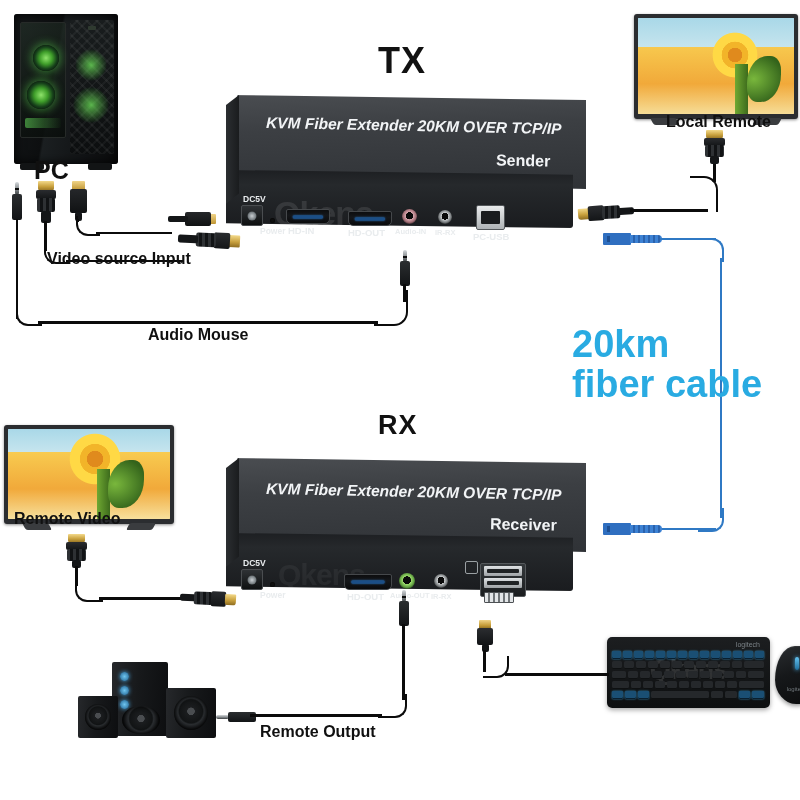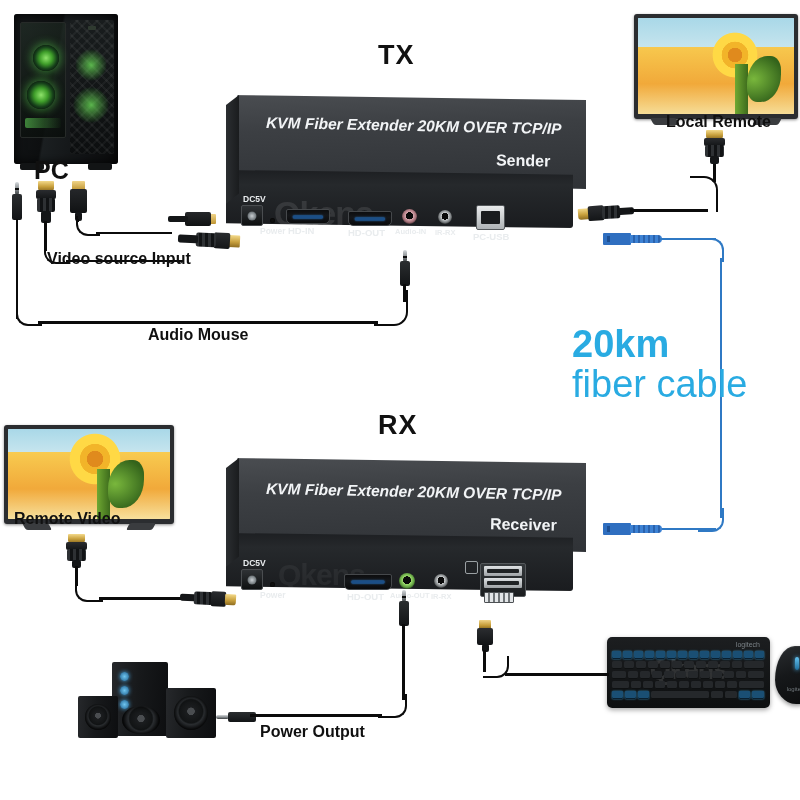--- a/index.html
+++ b/index.html
@@ -286,21 +286,21 @@
       <div class="abs" style="left:62%;top:48%;width:13px;height:52%;background:linear-gradient(90deg,#6fa832,#3d6b1c);"></div>
       <div class="abs" style="left:70%;top:40%;width:34px;height:46px;background:radial-gradient(ellipse at 20% 50%,#79b73c,#33631b 80%);border-radius:60% 30% 60% 30%;"></div>
     </div>
     <div class="tv-legs">
       <div class="tv-leg" style="left:18px;transform:skewX(28deg);"></div>
       <div class="tv-leg" style="right:18px;transform:skewX(-28deg);"></div>
     </div>
   </div>
   <div class="abs lbl" style="left:666px;top:113px;font-size:16px;">Local Remote</div>
 
-  <div class="abs hdr" style="left:378px;top:40px;font-size:27px;">TX</div>
+  <div class="abs hdr" style="left:378px;top:40px;font-size:36px;">TX</div>
 
   <div class="box-wrap" style="left:226px;top:95px;width:360px;height:160px;">
     <div class="box-top" style="width:360px;height:112px;"></div>
     <div class="box-front" style="left:0;top:75px;width:347px;height:58px;
                 clip-path:polygon(0% 0%, 100% 8%, 100% 100%, 0% 92%);"></div>
     <div class="box-side" style="left:0;top:0;width:13px;height:112px;
                 clip-path:polygon(0% 9%, 100% 0%, 100% 88%, 0% 97%);"></div>
 
     <div class="box-title" style="left:40px;top:22px;font-size:15.5px;transform:rotate(1.2deg);">KVM Fiber Extender 20KM OVER TCP/IP</div>
     <div class="box-sub" style="left:270px;top:57px;font-size:16px;transform:rotate(1.2deg);">Sender</div>
@@ -394,21 +394,21 @@
   <div class="fiber" style="left:719.6px;top:258px;width:2.4px;height:260px;"></div>
   <div class="fiber-b" style="left:698px;top:508px;width:24px;height:22px;border-left:none;border-top:none;border-radius:0 0 12px 0;"></div>
   <div class="fiber" style="left:660px;top:527.6px;width:56px;height:2.4px;"></div>
   <div class="sc-conn" style="left:603px;top:523px;width:62px;height:12px;">
     <div class="body" style="left:0;top:0;width:28px;height:12px;"></div>
     <div class="boot" style="left:27px;top:2px;width:32px;height:8px;"></div>
   </div>
 
   <div class="abs" style="left:572px;top:325px;line-height:1.05;">
     <div style="font-size:38px;font-weight:bold;color:#29abe2;">20km</div>
-    <div style="font-size:38px;font-weight:normal;color:#29abe2;text-align:center;">fiber cable</div>
+    <div style="font-size:38px;font-weight:bold;color:#29abe2;text-align:center;">fiber cable</div>
   </div>
 
   <div class="tv-frame abs" style="left:4px;top:425px;width:162px;height:90px;">
     <div class="tv-screen">
       <div class="abs" style="left:0;top:0;width:100%;height:30%;background:linear-gradient(180deg,#a9d8e8,#cbe7ef);"></div>
       <div class="abs" style="left:0;top:26%;width:100%;height:74%;background:linear-gradient(180deg,#f8cb50,#f1a93a 55%,#f7e09c);"></div>
       <div class="sun-petals abs" style="left:32%;top:-6%;width:70px;height:70px;background:radial-gradient(circle,#e08a1d 0 16%,#f2b429 17% 30%,#ffd945 31% 50%,rgba(255,217,69,0) 52%);"></div>
       <div class="abs" style="left:55%;top:44%;width:13px;height:56%;background:linear-gradient(90deg,#6fa832,#3d6b1c);"></div>
       <div class="abs" style="left:62%;top:34%;width:36px;height:48px;background:radial-gradient(ellipse at 20% 50%,#79b73c,#33631b 80%);border-radius:60% 30% 60% 30%;"></div>
     </div>
@@ -504,21 +504,21 @@
   </div>
 
   <div class="aux-plug" style="left:216px;top:712px;width:40px;height:10px;">
     <div class="tip" style="left:0;top:3px;width:13px;height:4px;"></div>
     <div class="barrel" style="left:12px;top:0;width:28px;height:10px;"></div>
   </div>
 
   <div class="wire" style="left:402.4px;top:624px;width:2.6px;height:76px;"></div>
   <div class="wire-b" style="left:378px;top:694px;width:27px;height:22px;border-left:none;border-top:none;border-radius:0 0 12px 0;"></div>
   <div class="wire" style="left:250px;top:714.4px;width:132px;height:2.6px;"></div>
-  <div class="abs lbl" style="left:260px;top:723px;font-size:16px;">Power Output</div>
+  <div class="abs lbl" style="left:260px;top:723px;font-size:16px;">Remote Output</div>
 
   <div class="kb" style="left:607px;top:637px;width:163px;height:71px;">
     <div class="kb-wm" style="font-size:27px;">Qkens</div>
     <div class="abs" style="right:10px;top:4px;font-size:7px;color:#7b8287;">logitech</div>
     <div class="kb-row" style="top:14px;">
       <div class="key blue" style="left:0;width:9px;"></div>
         <div class="key blue" style="left:11px;width:9px;"></div>
       <div class="key blue" style="left:22px;width:9px;"></div>
         <div class="key blue" style="left:33px;width:9px;"></div>
       <div class="key blue" style="left:44px;width:9px;"></div>

